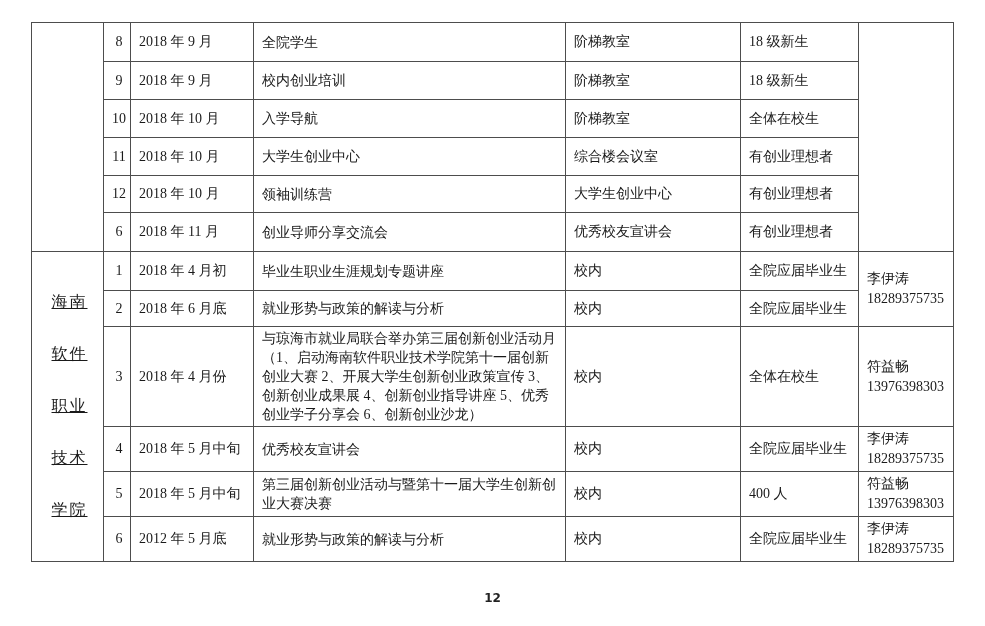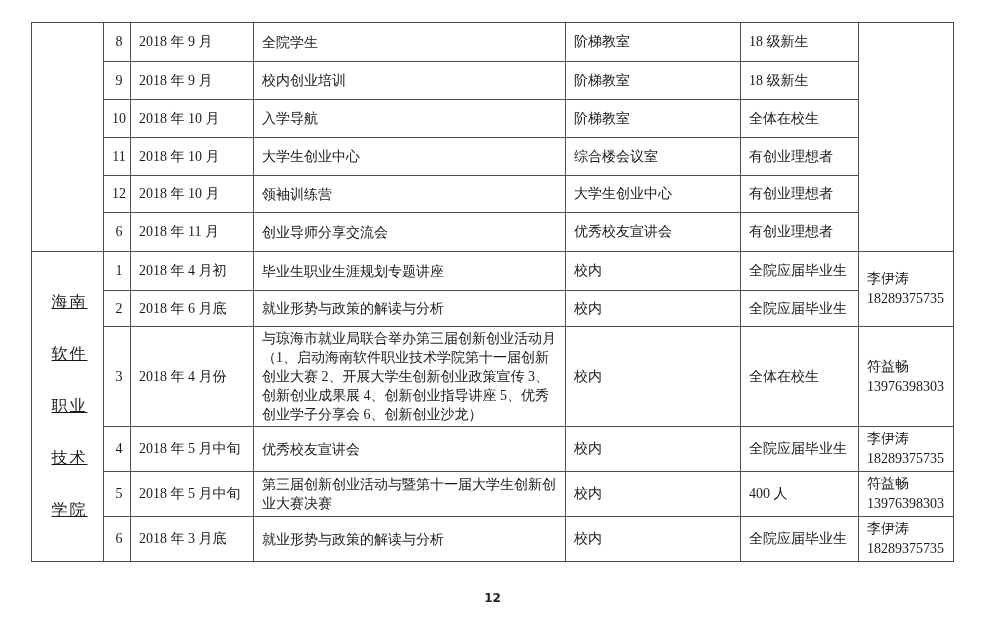--- a/index.html
+++ b/index.html
@@ -206,21 +206,21 @@
         <td class="c-activity">第三届创新创业活动与暨第十一届大学生创新创业大赛决赛</td>
         <td class="c-location">校内</td>
         <td class="c-audience">400 人</td>
         <td class="c-contact">
           <div>符益畅</div>
           <div>13976398303</div>
         </td>
       </tr>
       <tr class="h-r6">
         <td class="c-no">6</td>
-        <td class="c-date">2018 年 3 月底</td>
+        <td class="c-date">2012 年 5 月底</td>
         <td class="c-activity">就业形势与政策的解读与分析</td>
         <td class="c-location">校内</td>
         <td class="c-audience">全院应届毕业生</td>
         <td class="c-contact">
           <div>李伊涛</div>
           <div>18289375735</div>
         </td>
       </tr>
     </tbody>
   </table>

